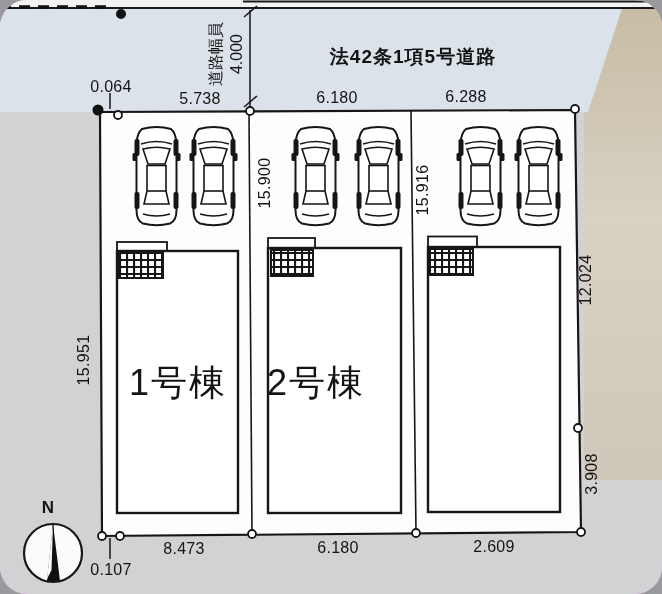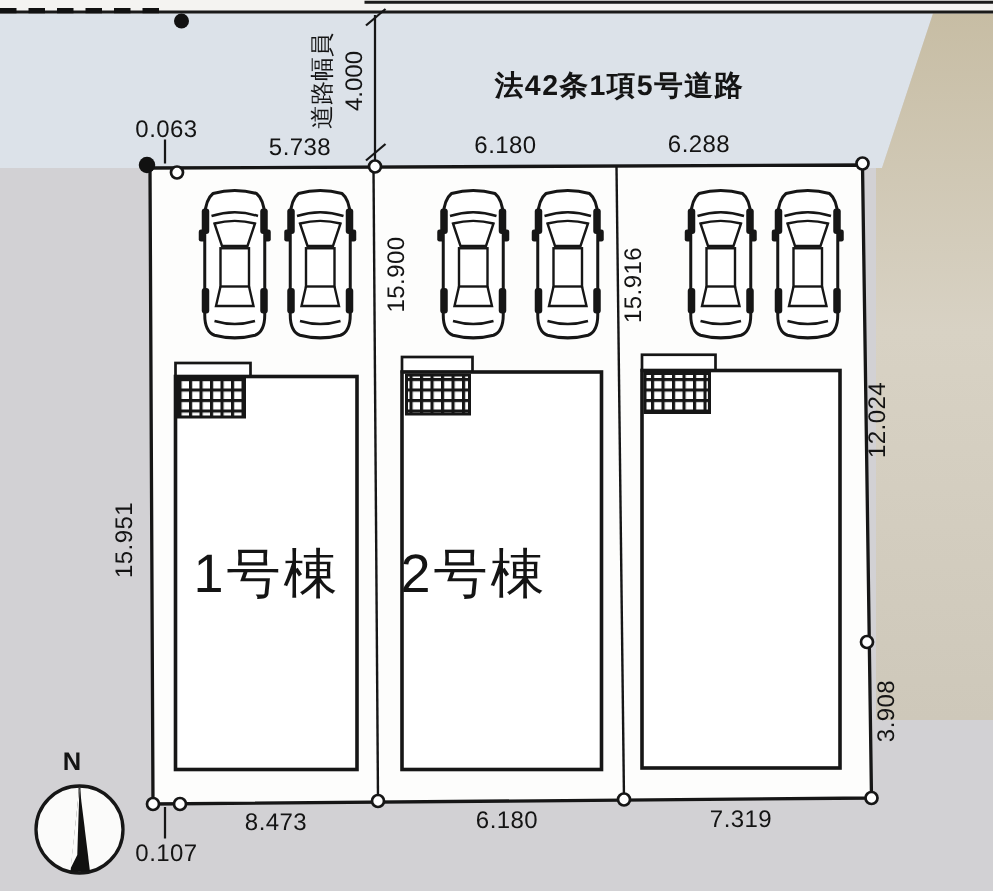--- a/index.html
+++ b/index.html
@@ -1,19 +1,20 @@
 <!DOCTYPE html>
 <html><head>
 <meta charset="utf-8">
 <style>
   html,body{margin:0;padding:0;background:#9a9a9e;}
   #canvas{
     position:relative;width:662px;height:594px;overflow:hidden;
     background:#f0abfc;
     font-family:"Liberation Sans","DejaVu Sans",sans-serif;
+    border-radius:27px;
   }
   svg.layer{position:absolute;left:0;top:0;display:block;}
   .txt{
     position:absolute;color:#141414;white-space:nowrap;
     transform:translate(-50%,-50%);
   }
   .dim{font-size:16px;font-weight:500;letter-spacing:.3px;}
   .dim-v{transform:translate(-50%,-50%) rotate(-90deg);}
   .lot-label{font-size:36px;font-weight:500;letter-spacing:2px;}
   .road-name{font-size:19px;font-weight:600;letter-spacing:1px;}
@@ -124,28 +125,28 @@
     </g>
   </svg>
 
   <div class="txt road-name" style="left:413px;top:57px">法42条1項5号道路</div>
 
   <div class="vblock" style="left:227px;top:54px">
     <div>道路幅員</div>
     <div>4.000</div>
   </div>
 
-  <div class="txt dim" style="left:111px;top:87px">0.063</div>
+  <div class="txt dim" style="left:111px;top:87px">0.064</div>
   <div class="txt dim" style="left:200px;top:99px">5.738</div>
   <div class="txt dim" style="left:337px;top:98px">6.180</div>
   <div class="txt dim" style="left:466px;top:97px">6.288</div>
 
   <div class="txt dim" style="left:184px;top:549px">8.473</div>
   <div class="txt dim" style="left:338px;top:548px">6.180</div>
-  <div class="txt dim" style="left:494px;top:547px">7.319</div>
+  <div class="txt dim" style="left:494px;top:547px">2.609</div>
   <div class="txt dim" style="left:111px;top:570px">0.107</div>
 
   <div class="txt dim dim-v" style="left:84px;top:360px">15.951</div>
   <div class="txt dim dim-v" style="left:265px;top:183px">15.900</div>
   <div class="txt dim dim-v" style="left:423px;top:190px">15.916</div>
   <div class="txt dim dim-v" style="left:586px;top:280px">12.024</div>
   <div class="txt dim dim-v" style="left:592px;top:474px">3.908</div>
 
   <div class="txt lot-label" style="left:178px;top:383px">1号棟</div>
   <div class="txt lot-label" style="left:316px;top:383px">2号棟</div>

